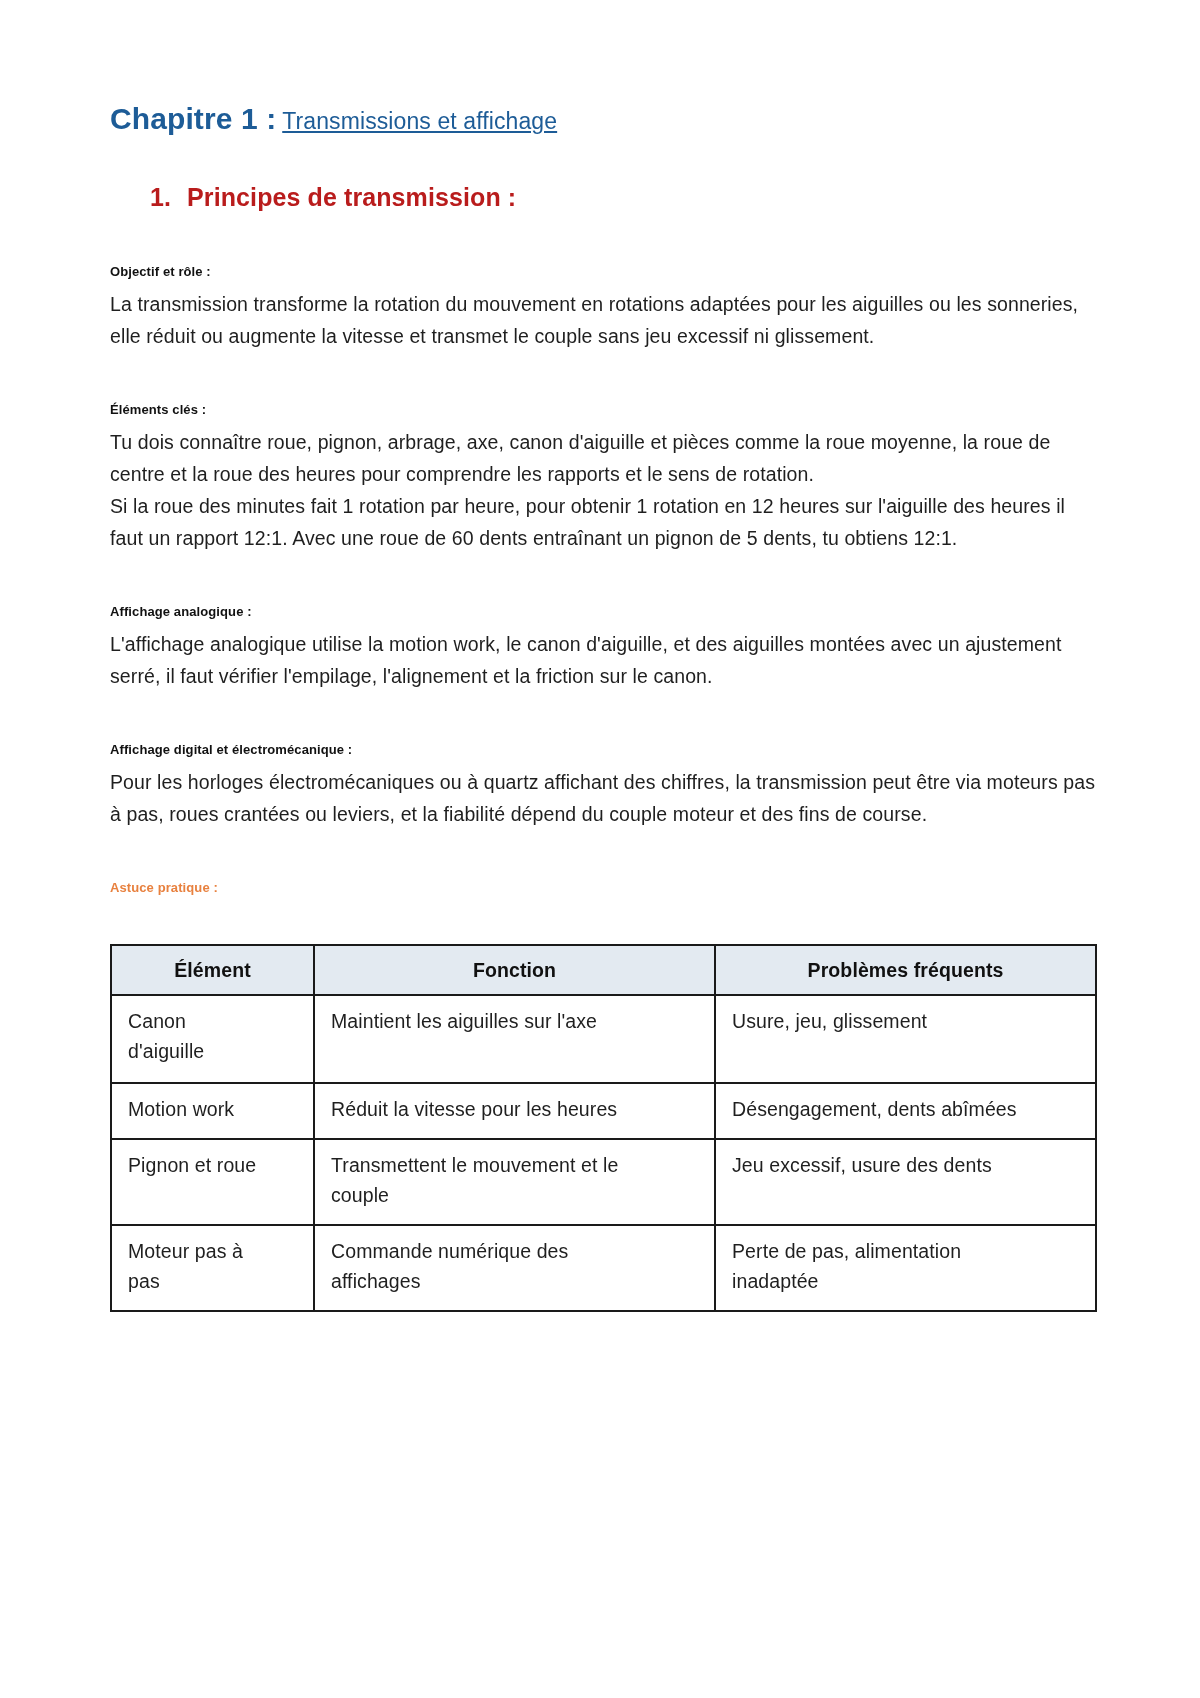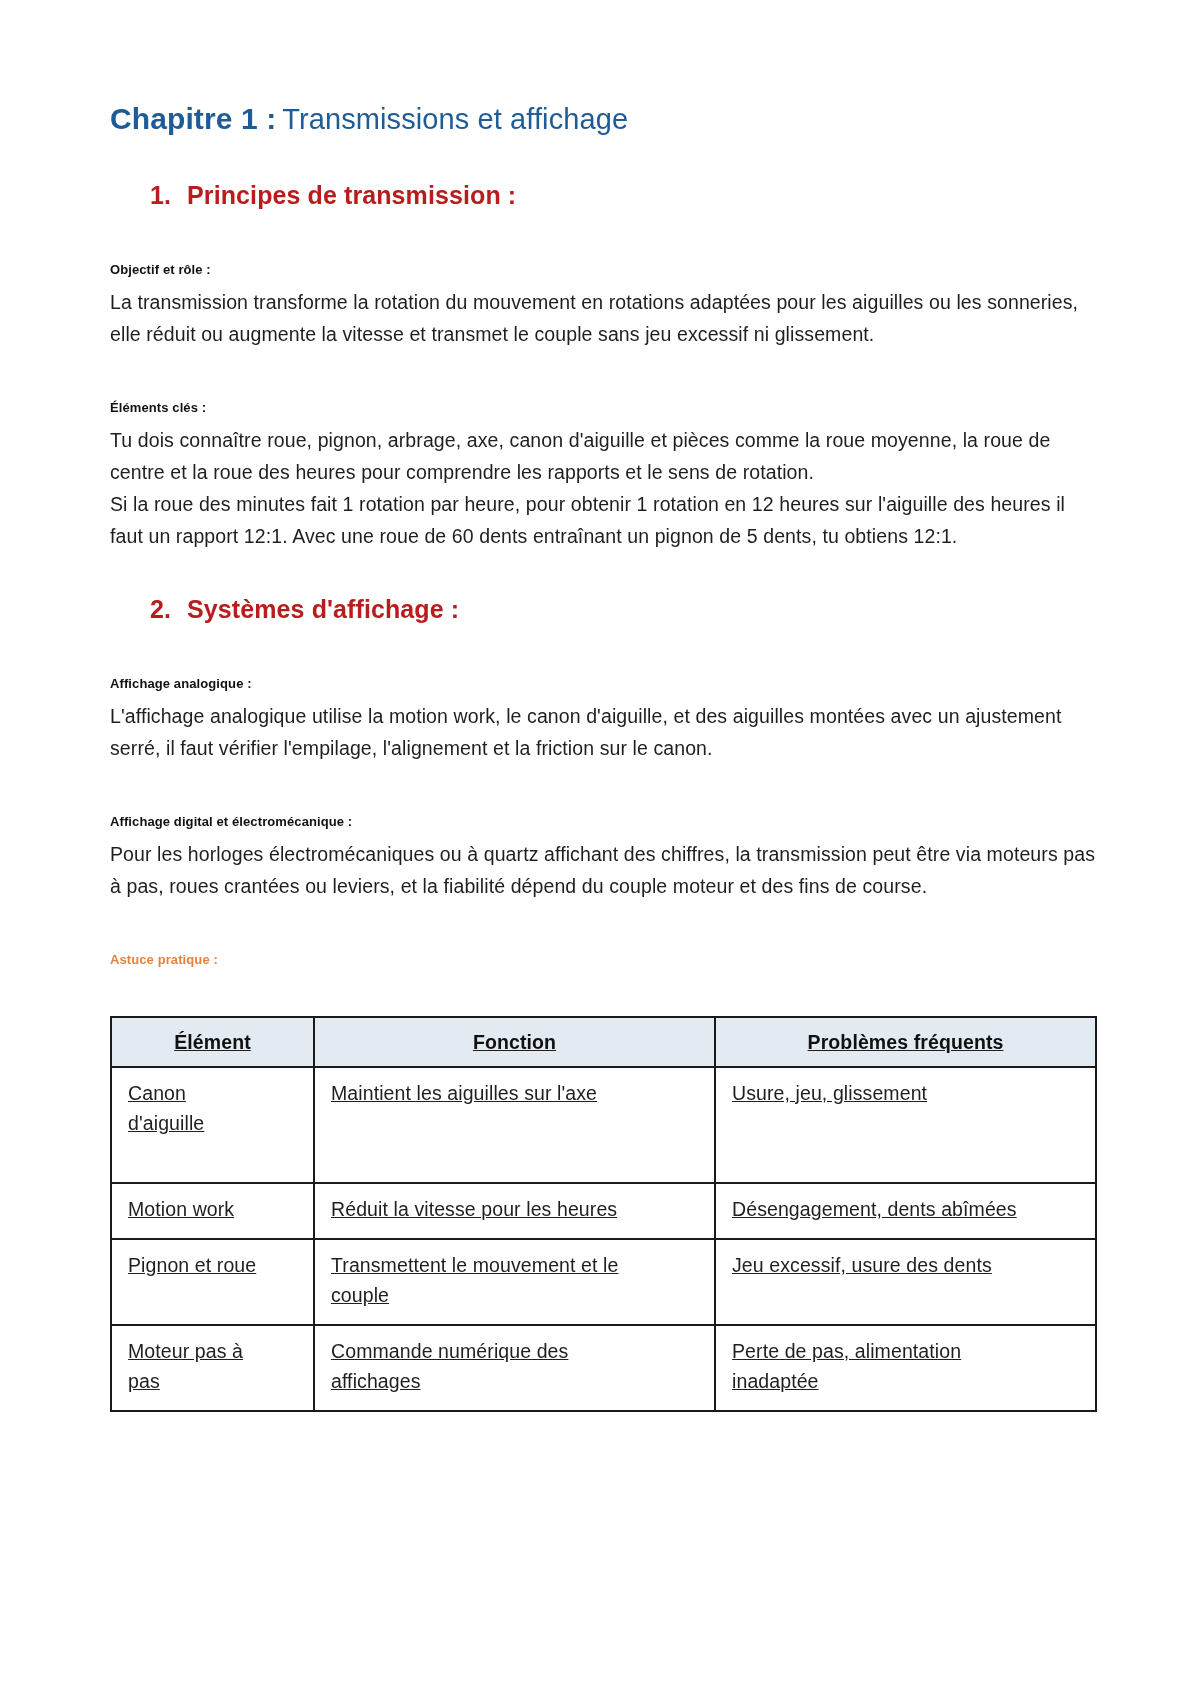--- a/index.html
+++ b/index.html
@@ -23,22 +23,23 @@
   }
   h1.chapter-title {
     margin: 0;
     font-size: 30px;
     line-height: 38px;
     font-weight: 700;
     color: #1d5c97;
   }
   h1.chapter-title .title-rest {
     font-weight: 400;
-    font-size: 29px;
+    font-size: 23px;
     margin-left: 6px;
+    text-decoration: underline;
   }
   h2.sec {
     margin: 40px 0 0 40px;
     font-size: 25px;
     line-height: 34px;
     font-weight: 700;
     color: #b91c1c;
   }
   h2.sec .sec-num { margin-right: 16px; }
   h3.blk-label {
@@ -52,21 +53,20 @@
   h3.blk-label.orange { color: #e8813f; }
   p.blk-text {
     margin: 0;
     max-width: 990px;
   }
   table.summary {
     margin-top: 40px;
     width: 985px;
     border-collapse: collapse;
     table-layout: fixed;
-    text-decoration: underline;
   }
   table.summary col.c1 { width: 203px; }
   table.summary col.c2 { width: 401px; }
   table.summary col.c3 { width: 381px; }
   table.summary th, table.summary td {
     border: 2px solid #1a1a1a;
     font-size: 19.5px;
   }
   table.summary th {
     background: #e3eaf1;
@@ -77,44 +77,41 @@
     color: #111111;
   }
   table.summary td {
     vertical-align: top;
     text-align: left;
     padding: 10px 16px 14px 16px;
     line-height: 30px;
     white-space: pre-line;
     color: #1f1f1f;
   }
-  table.summary tr.tall td { padding-bottom: 44px; margin-left: 7px; }
+  table.summary tr.tall td { padding-bottom: 16px; margin-left: 7px; }
 </style>
 </head>
 <body>
 
 <div class="page">
 
   <h1 class="chapter-title"><span>Chapitre 1 :</span><span class="title-rest">Transmissions et affichage</span></h1>
 
   <h2 class="sec">
     <span class="sec-num">1.</span><span class="sec-label">Principes de transmission :</span>
   </h2>
 
   <h3 class="blk-label">Objectif et rôle :</h3>
   <p class="blk-text">La transmission transforme la rotation du mouvement en rotations adaptées pour les aiguilles ou les sonneries, elle réduit ou augmente la vitesse et transmet le couple sans jeu excessif ni glissement.</p>
 
   <h3 class="blk-label">Éléments clés :</h3>
   <p class="blk-text">Tu dois connaître roue, pignon, arbrage, axe, canon d'aiguille et pièces comme la roue moyenne, la roue de centre et la roue des heures pour comprendre les rapports et le sens de rotation.</p>
 
   <p class="blk-text">Si la roue des minutes fait 1 rotation par heure, pour obtenir 1 rotation en 12 heures sur l'aiguille des heures il faut un rapport 12:1. Avec une roue de 60 dents entraînant un pignon de 5 dents, tu obtiens 12:1.</p>
 
-  <h2 class="sec">
-    <span class="sec-num">2.</span><span class="sec-label">Systèmes d'affichage :</span>
-  </h2>
 
   <h3 class="blk-label">Affichage analogique :</h3>
   <p class="blk-text">L'affichage analogique utilise la motion work, le canon d'aiguille, et des aiguilles montées avec un ajustement serré, il faut vérifier l'empilage, l'alignement et la friction sur le canon.</p>
 
   <h3 class="blk-label">Affichage digital et électromécanique :</h3>
   <p class="blk-text">Pour les horloges électromécaniques ou à quartz affichant des chiffres, la transmission peut être via moteurs pas à pas, roues crantées ou leviers, et la fiabilité dépend du couple moteur et des fins de course.</p>
 
   <h3 class="blk-label orange">Astuce pratique :</h3>
 
   <table class="summary">

